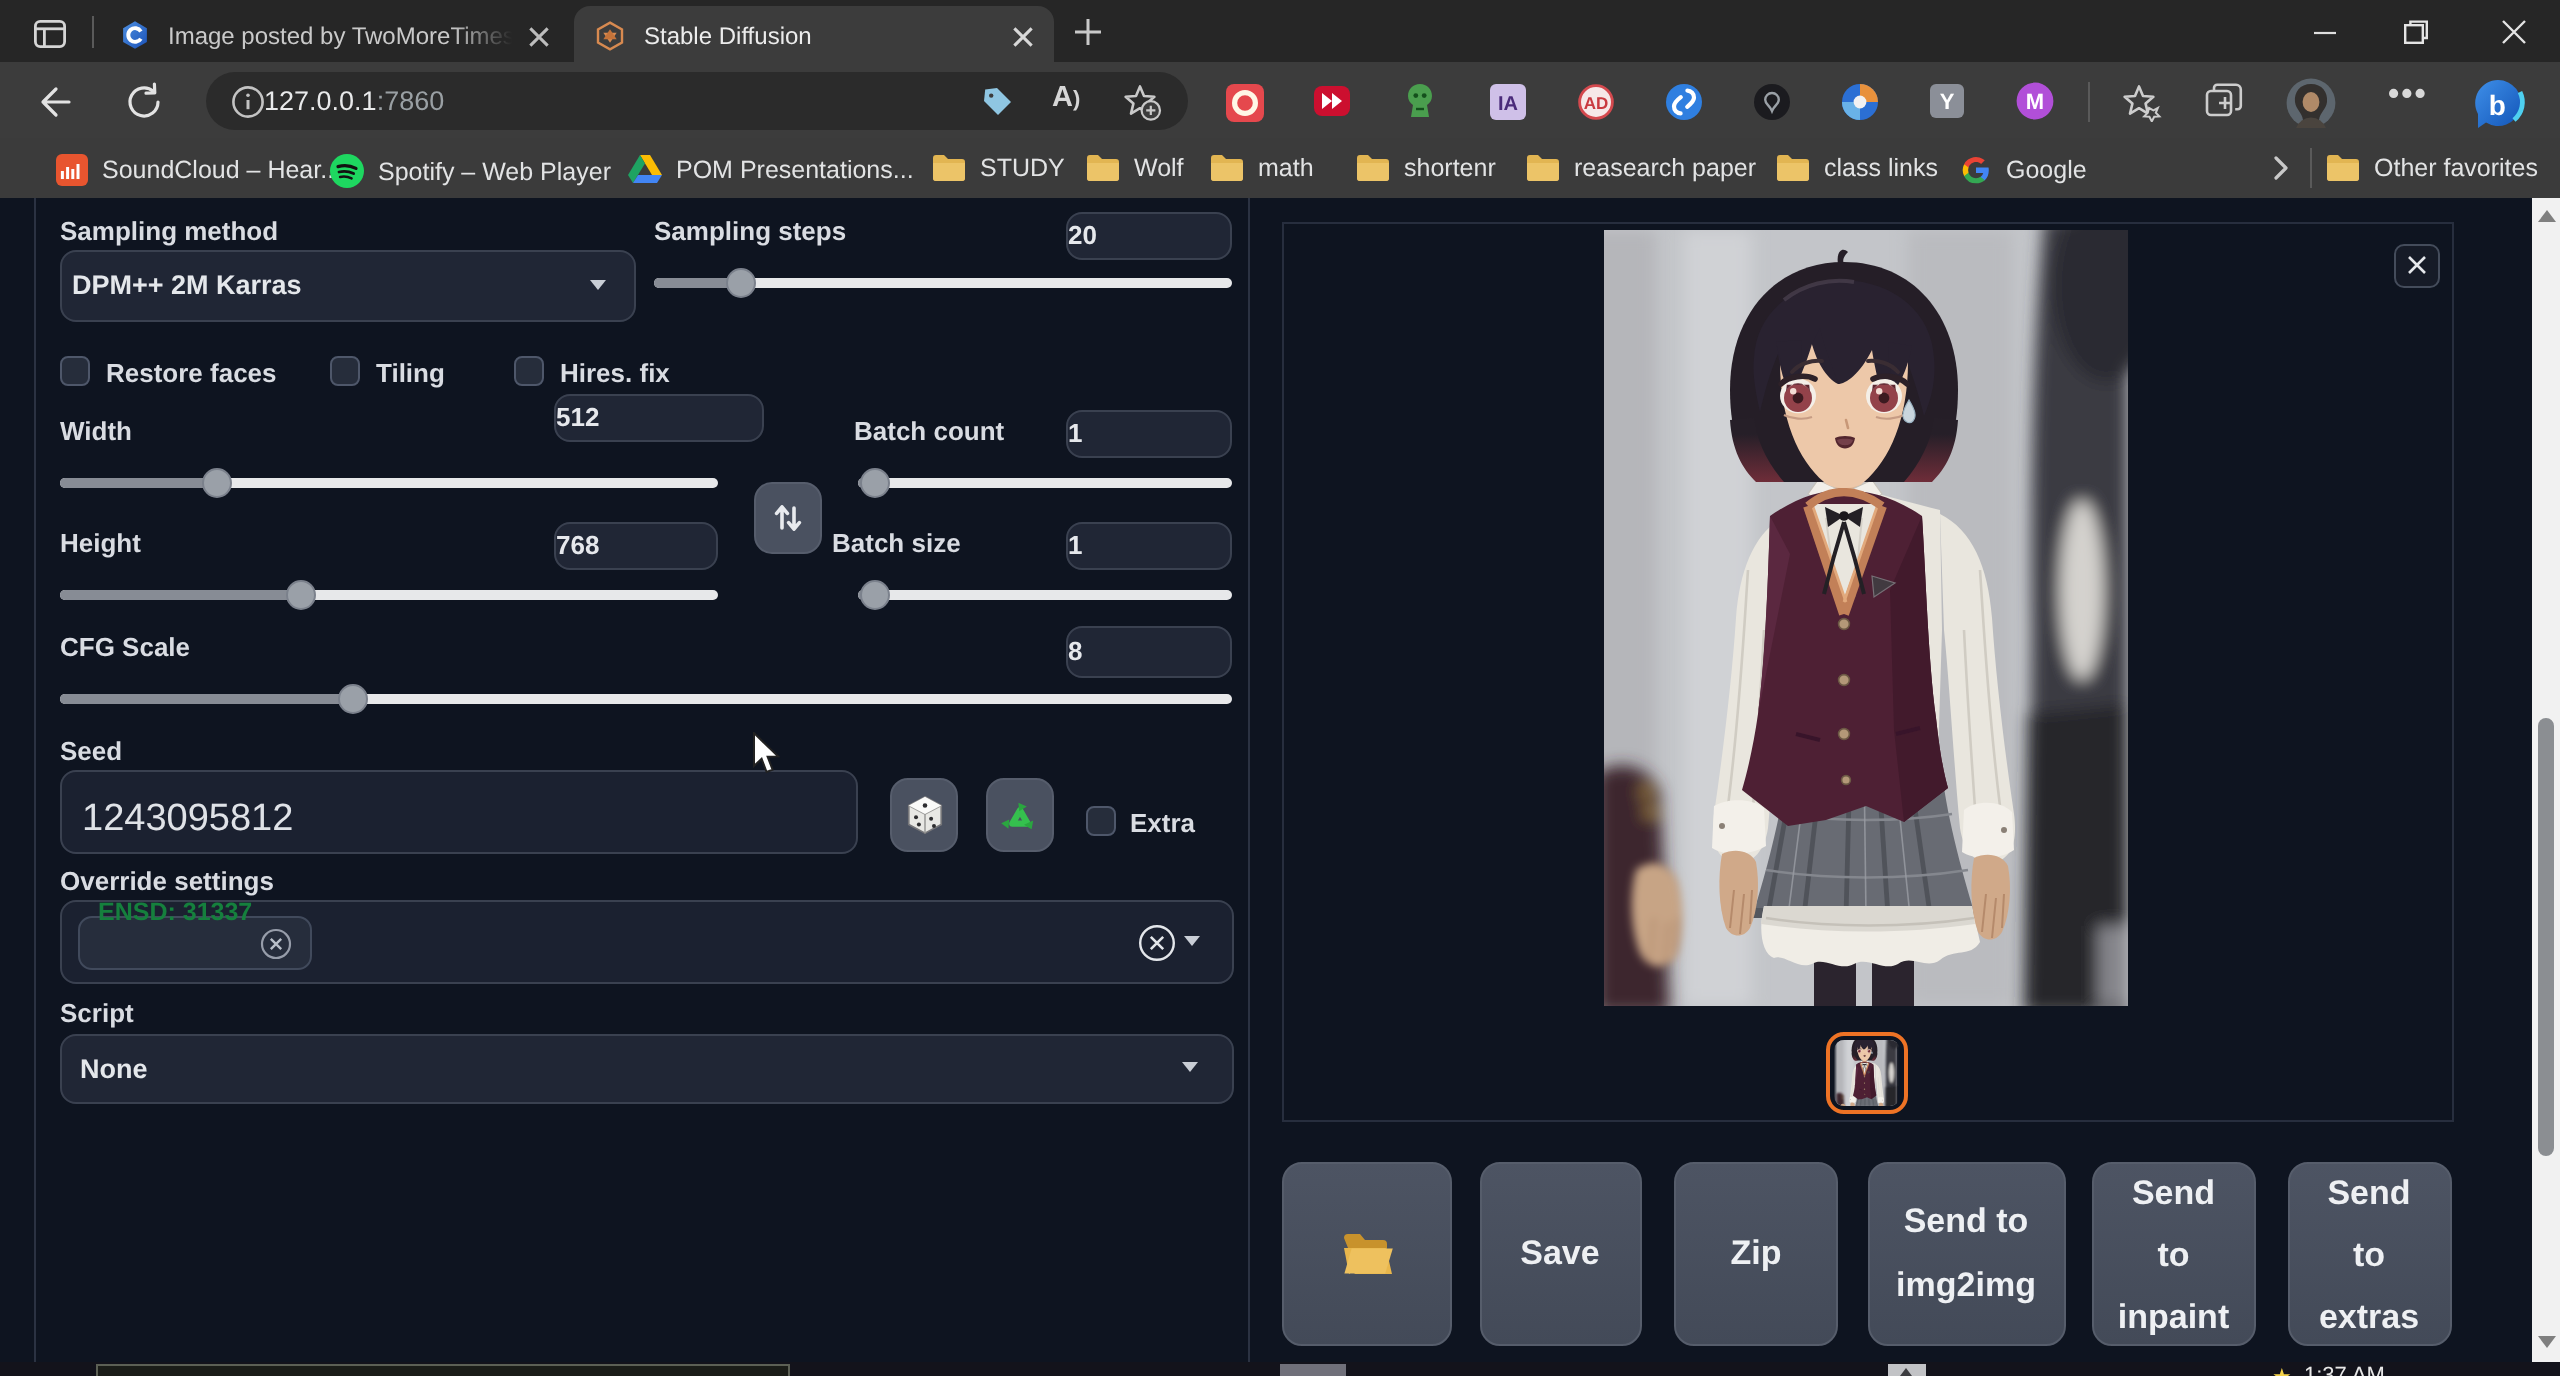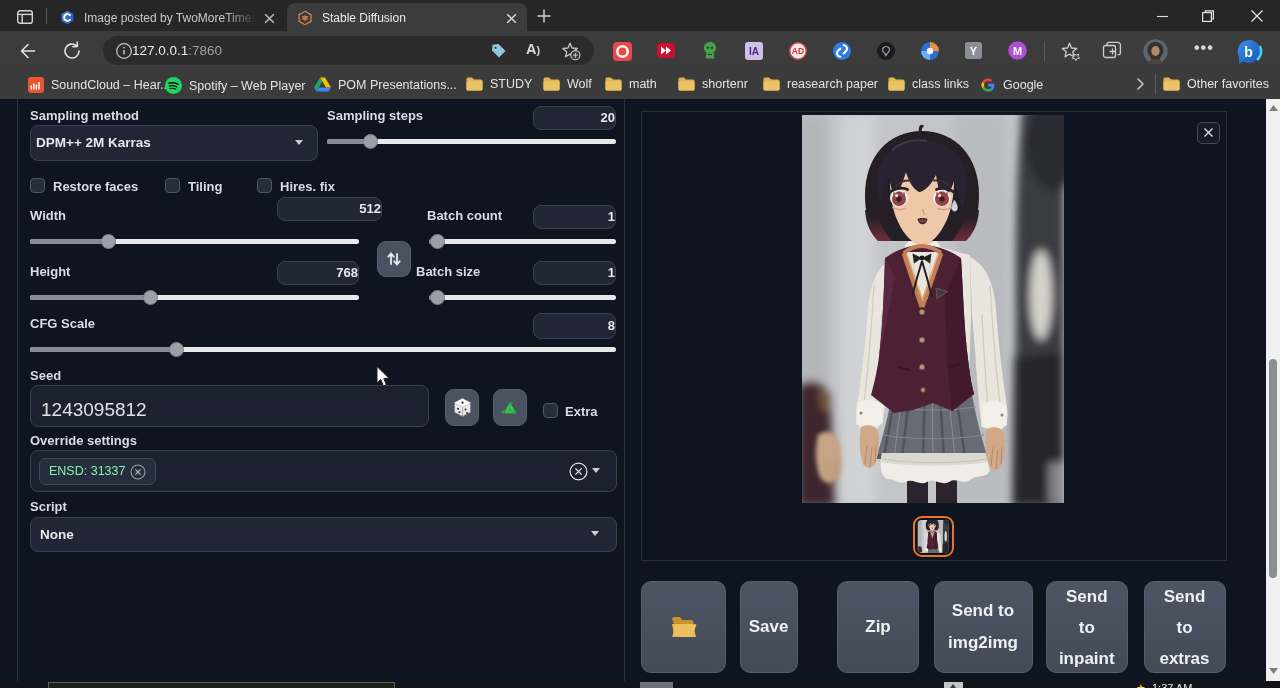--- a/index.html
+++ b/index.html
@@ -12,21 +12,21 @@
 #bookbar{left:0;top:69px;width:1280px;height:30px;background:#3b3b3b;}
 .tab{top:3px;height:28px;border-radius:8px 8px 0 0;display:flex;align-items:center;}
 .tabtxt{font-size:12px;color:#c9c9c9;white-space:nowrap;overflow:hidden;}
 #pill{left:103px;top:36px;width:491px;height:29px;background:#2b2b2b;border-radius:15px;}
 .urltxt{font-size:13.5px;color:#e9eaeb;}
 .bk{display:flex;align-items:center;gap:7px;font-size:12.5px;color:#e2e3e4;white-space:nowrap;}
 
 .vline{width:1px;top:99px;height:582px;background:#2b3242;}
 .lbl{font-size:13px;font-weight:700;color:#d9dce2;white-space:nowrap;}
 .inp{background:#202635;border:1px solid #3a4150;border-radius:8px;}
-.num{font-size:13px;font-weight:600;color:#e6e8ec;text-align:right;}
+.num{font-size:13px;font-weight:600;color:#e6e8ec;text-align:left;}
 .track{height:5px;border-radius:3px;background:#e7e8ea;}
 .fill{height:5px;border-radius:3px 0 0 3px;background:#878c95;}
 .knob{width:15px;height:15px;border-radius:50%;background:#9aa0a8;border:1px solid #7b818c;top:-5px;}
 .cb{width:15px;height:15px;border-radius:4px;background:#262d3b;border:1.5px solid #4e576a;}
 .caret{width:0;height:0;border-left:4.5px solid transparent;border-right:4.5px solid transparent;border-top:5.5px solid #c9ced6;}
 .toolbtn{width:34px;height:37px;background:#4a5160;border:1px solid #565d6c;border-radius:9px;display:flex;align-items:center;justify-content:center;}
 .gbtn{top:581px;height:92px;background:linear-gradient(180deg,#4d5463 0%,#434a58 100%);border:1px solid #565d6b;border-radius:10px;color:#eef0f3;font-size:17px;font-weight:600;display:flex;flex-direction:column;align-items:center;justify-content:center;text-align:center;}
 </style>
 </head>
 <body>
@@ -366,21 +366,21 @@
         <path d="M5.2 17.4 L1.6 14.6 L5.6 12.8 Z"></path>
       </g>
     </svg>
 </div>
 <div class="abs cb" style="left:543px;top:403px"></div>
 <div class="abs lbl" style="left:565px;top:404px">Extra</div>
 
 <div class="abs lbl" style="left:30px;top:433px">Override settings</div>
 <div class="abs inp" style="left:30px;top:450px;width:587px;height:42px;background:#1b2130"></div>
 <div class="abs" style="left:39px;top:458px;width:117px;height:27px;background:#262d3c;border:1px solid #414a5c;border-radius:7px"></div>
-<div class="abs" style="left:49px;top:464px;font-size:12.5px;font-weight:400;color:#86efac">ENSD: 31337</div>
+<div class="abs" style="left:49px;top:449px;font-size:12.5px;font-weight:700;color:#15803d">ENSD: 31337</div>
 <svg class="abs" style="left:130px;top:464px" width="16" height="16" viewBox="0 0 16 16">
     <circle cx="8" cy="8" r="7" fill="none" stroke="#979daa" stroke-width="1.1"></circle>
     <path d="M5.4 5.4 L10.6 10.6 M10.6 5.4 L5.4 10.6" stroke="#b9bfc9" stroke-width="1.2"></path>
   </svg>
 <svg class="abs" style="left:569px;top:462px" width="19" height="19" viewBox="0 0 19 19">
     <circle cx="9.5" cy="9.5" r="8.4" fill="none" stroke="#e3e6ea" stroke-width="1.2"></circle>
     <path d="M6.4 6.4 L12.6 12.6 M12.6 6.4 L6.4 12.6" stroke="#e3e6ea" stroke-width="1.3"></path>
   </svg>
 <div class="abs caret" style="left:592px;top:468px"></div>
 
@@ -541,21 +541,21 @@
 </div>
 
 <div class="abs gbtn" style="left:641px;width:85px">
 <svg width="26" height="22" viewBox="0 0 26 22">
       <path d="M1 3 a2 2 0 0 1 2-2 h6 l2.5 3 h9 a2 2 0 0 1 2 2 v2 H3 Z" fill="#c8922c"></path>
       <path d="M3.5 21 L1 8 h21.5 Z" fill="#e8b64c"></path>
       <path d="M6 21 L25 21 L22 8 L22.5 8 Z" fill="#e8b64c"></path>
       <path d="M1.2 20.8 L4.8 8.2 H25.4 L21.6 20.8 Z" fill="#eec15e"></path>
     </svg>
 </div>
-<div class="abs gbtn" style="left:739.5px;width:58px">Save</div>
+<div class="abs gbtn" style="left:739.5px;width:81px">Save</div>
 <div class="abs gbtn" style="left:837px;width:82px">Zip</div>
 <div class="abs gbtn" style="left:933.5px;width:99px;line-height:32px">Send to<br>img2img</div>
 <div class="abs gbtn" style="left:1045.5px;width:82.5px;line-height:31px">Send<br>to<br>inpaint</div>
 <div class="abs gbtn" style="left:1143.5px;width:82px;line-height:31px">Send<br>to<br>extras</div>
 
 <div class="abs" style="left:1266px;top:99px;width:14px;height:582px;background:#f1f1f1"></div>
 <svg class="abs" style="left:1269px;top:105px" width="9" height="6" viewBox="0 0 9 6">
     <path d="M4.5 0 L9 6 H0 Z" fill="#7f7f7f"></path>
   </svg>
 <svg class="abs" style="left:1269px;top:668px" width="9" height="6" viewBox="0 0 9 6">

